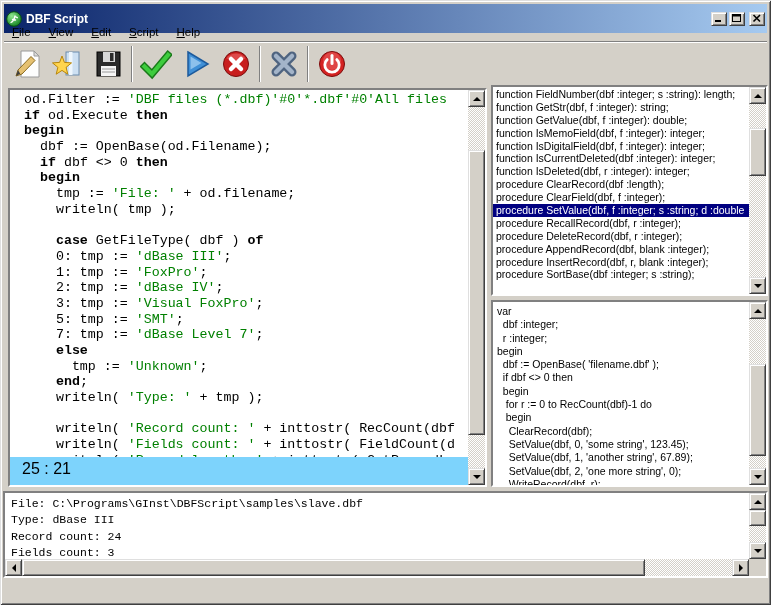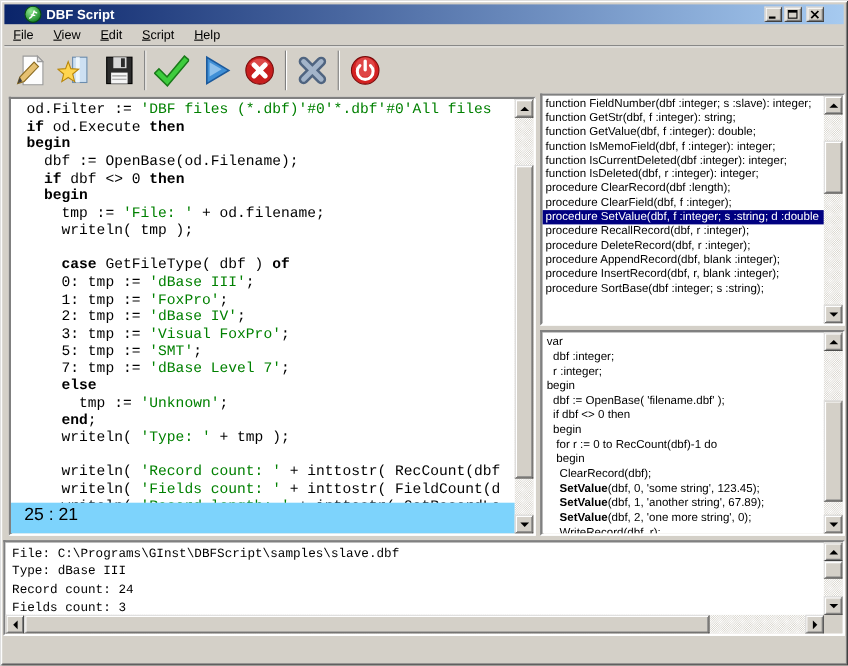--- a/index.html
+++ b/index.html
@@ -5,23 +5,23 @@
   html,body{margin:0;padding:0;background:#d4d0c8;}
   *{box-sizing:border-box;}
   #window{
     position:relative;width:771px;height:605px;background:#d4d0c8;
     font-family:"Liberation Sans",sans-serif;overflow:hidden;
     box-shadow:inset 1px 1px 0 #dfdfdf,inset -1px -1px 0 #404040,
                inset 2px 2px 0 #fff,inset -2px -2px 0 #808080;
   }
   
   .titlebar{
-    position:absolute;left:4px;top:4px;right:4px;height:18px;
+    position:absolute;left:4px;top:4px;right:4px;height:29px;
     background:linear-gradient(to right,#0a246a,#a6caf0);
-    display:flex;align-items:center;padding:0 18px;
+    display:flex;align-items:center;padding:0 2px;
   }
   .app-icon{width:16px;height:16px;margin-right:4px;flex:none;}
   .title-text{color:#fff;font-weight:bold;font-size:12px;flex:1;
     white-space:nowrap;line-height:18px;}
   .winbtns{display:flex;gap:0;flex:none;}
   .wbtn{
     width:16px;height:14px;background:#d4d0c8;margin-left:2px;
     border:1px solid;border-color:#dfdfdf #404040 #404040 #dfdfdf;
     box-shadow:inset 1px 1px 0 #fff,inset -1px -1px 0 #808080;
     display:flex;align-items:center;justify-content:center;
@@ -57,21 +57,21 @@
   .editor-text{
     position:absolute;left:0;top:0;right:17px;bottom:18px;background:#fff;
     font-family:"Liberation Mono",monospace;font-size:13.3px;
     padding:2px 0 0 14px;overflow:hidden;
   }
   .code-line{white-space:pre;line-height:15.7px;height:15.7px;}
   #editor-panel .code-line{line-height:15.7px;height:15.7px;}
   .seg-n{color:#000;}
   .seg-k{color:#000;font-weight:bold;}
   .seg-g{color:#008000;}
-  .seg-b{color:#000;font-weight:bold;}
+  .seg-b{color:#000;font-weight:normal;}
   .editor-status{
     position:absolute;left:0;bottom:0;right:17px;height:28px;background:#7dd3fc;
     font-size:16px;color:#000;padding:3px 0 0 12px;
   }
   
   .list{
     position:absolute;left:0;top:0;right:17px;bottom:0;background:#fff;
     font-size:10.5px;padding-top:1px;overflow:hidden;
   }
   .list-row{white-space:nowrap;line-height:12.9px;height:12.9px;padding-left:3px;color:#000;}
@@ -270,24 +270,25 @@
         </div>
       <div class="sb-thumb" style="top:60px;height:285px;"></div>
       <div class="sb-btn" style="bottom:0;">
           <div class="tri tri-down"></div>
         </div>
     </div>
   </div>
 
   <div class="panel" id="funclist-panel">
     <div class="list">
-        <div class="list-row">function FieldNumber(dbf :integer; s :slave): integer;</div>
+        <div class="list-row">function FieldNumber(dbf :integer; s :string): length;</div>
         <div class="list-row">function GetStr(dbf, f :integer): string;</div>
         <div class="list-row">function GetValue(dbf, f :integer): double;</div>
         <div class="list-row">function IsMemoField(dbf, f :integer): integer;</div>
+        <div class="list-row">function IsDigitalField(dbf, f :integer): integer;</div>
         <div class="list-row">function IsCurrentDeleted(dbf :integer): integer;</div>
         <div class="list-row">function IsDeleted(dbf, r :integer): integer;</div>
         <div class="list-row">procedure ClearRecord(dbf :length);</div>
         <div class="list-row">procedure ClearField(dbf, f :integer);</div>
         <div class="list-row selected">procedure SetValue(dbf, f :integer; s :string; d :double</div>
         <div class="list-row">procedure RecallRecord(dbf, r :integer);</div>
         <div class="list-row">procedure DeleteRecord(dbf, r :integer);</div>
         <div class="list-row">procedure AppendRecord(dbf, blank :integer);</div>
         <div class="list-row">procedure InsertRecord(dbf, r, blank :integer);</div>
         <div class="list-row">procedure SortBase(dbf :integer; s :string);</div>

